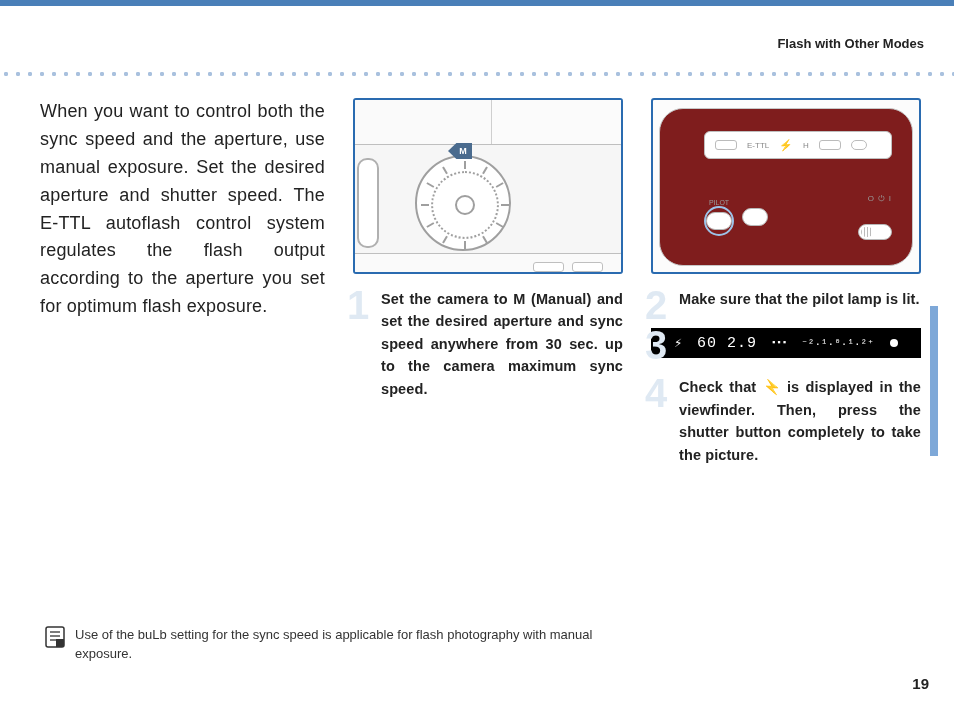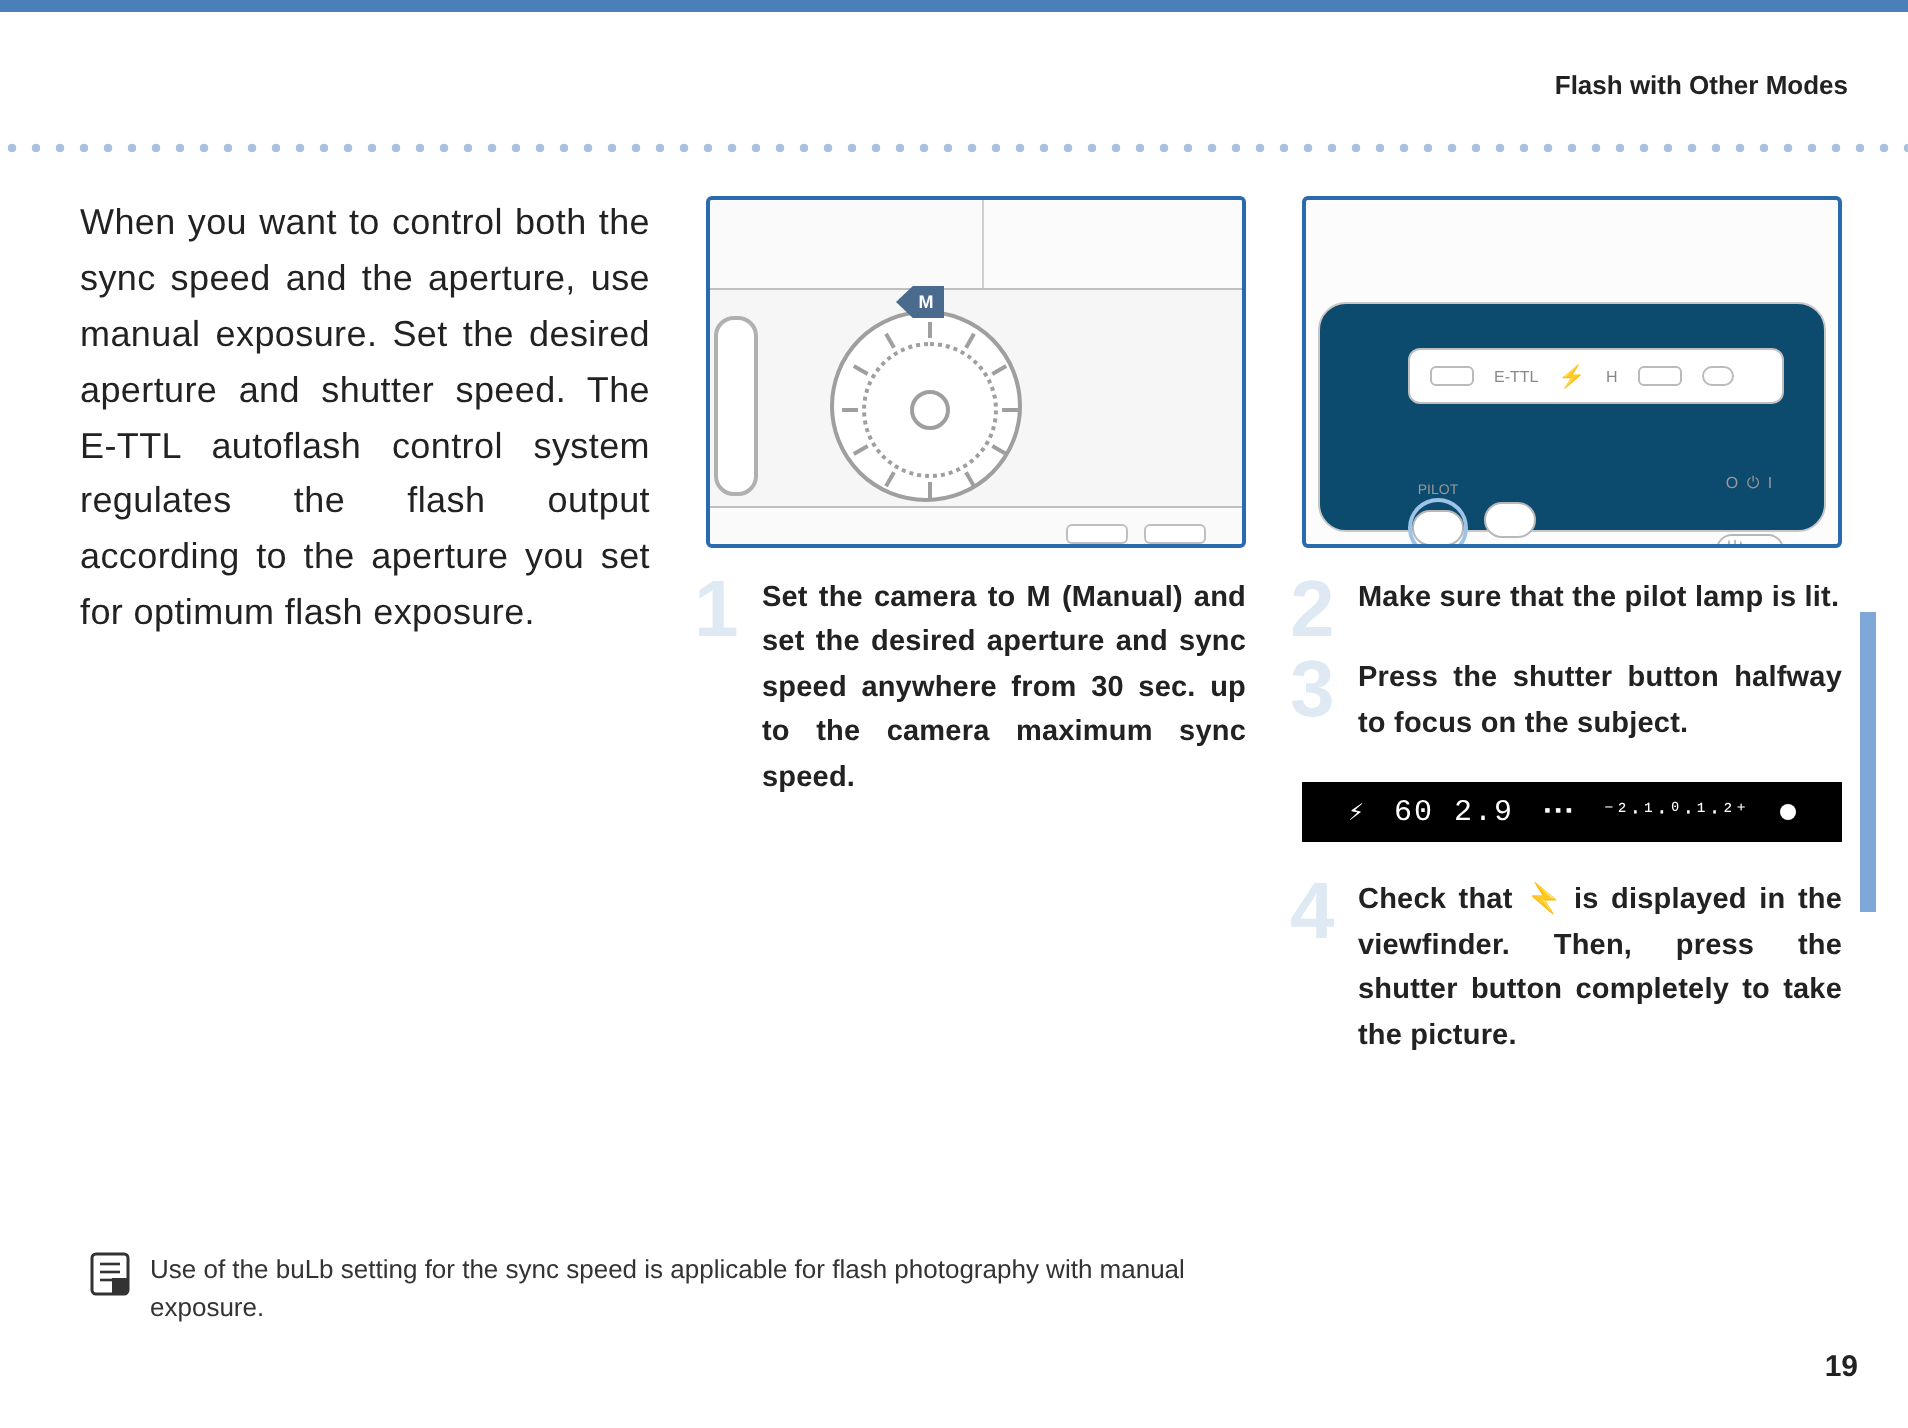--- a/index.html
+++ b/index.html
@@ -183,21 +183,21 @@
     border:1px solid #cfcfcf; border-radius:8px 8px 0 0; background:#fbfbfb;
   }
   .shoe {
     position:absolute; right:18px; bottom:-4px; width:70px; height:14px;
     display:flex; gap:8px;
   }
   .shoe div { flex:1; height:10px; border:1px solid #bfbfbf; border-radius:3px; background:#fff;}
   
   .flash-body {
     position:absolute; left:6px; right:6px; top:8px; bottom:6px;
-    border:1px solid #c7c7c7; border-radius:14px; background:#0c4a6e;margin-top:43px;
+    border:1px solid #c7c7c7; border-radius:24px; background:#7f1d1d;
   }
   .lcd {
     position:absolute; left:44px; top:22px; right:20px; height:28px;
     border:1px solid #bfbfbf; border-radius:6px; background:#fff;
     display:flex; align-items:center; gap:10px; padding:0 10px;
     font-size:8px; color:#888;
   }
   .lcd .pill { width:22px; height:10px; border:1px solid #bbb; border-radius:3px;}
   .lcd .zigbolt { font-size:11px; }
   .btm-row {
@@ -206,21 +206,21 @@
   }
   .pilot-grp { display:flex; align-items:center; gap:8px; }
   .pilot-label { font-size:7px; color:#999; text-align:center; }
   .ovalbtn {
     width:26px; height:18px; border:1.5px solid #b8b8b8; border-radius:10px; background:#fff;
   }
   .pilot-circle {
     width:30px; height:30px; border:2px solid #9dc3e8; border-radius:50%;
     display:flex; align-items:center; justify-content:center;
   }
-  .pwr-grp { display:flex; flex-direction:column; align-items:center; gap:20px;}
+  .pwr-grp { display:flex; flex-direction:column; align-items:flex-end; gap:20px;}
   .pwr-lbl { font-size:8px; color:#999; letter-spacing:1px;}
   .pwr-slide {
     width:34px; height:16px; border:1.5px solid #b8b8b8; border-radius:9px; position:relative; background:#fff;
   }
   .pwr-slide::after {
     content:''; position:absolute; top:2px; bottom:2px; left:2px; width:12px;
     background: repeating-linear-gradient(90deg,#bbb 0 1.2px,transparent 1.2px 3px);
     border-radius:6px;
   }
 </style>
@@ -306,21 +306,20 @@
         </div>
       </div>
 
       <div class="step">
         <span class="step-num">2</span>
         <span class="step-text">Make sure that the pilot lamp is lit.</span>
       </div>
 
       <div class="step">
         <span class="step-num">3</span>
-        <span class="step-text">Press the shutter button halfway to focus on the subject.</span>
       </div>
 
       <div class="viewfinder">
         <span class="bolt">⚡</span>
         <span>60 2.9</span>
         <span style="font-size:9px;letter-spacing:0">▪▪▪</span>
         <span style="font-size:11px;letter-spacing:0">⁻²·¹·⁰·¹·²⁺</span>
         <span class="dot"></span>
       </div>
 

